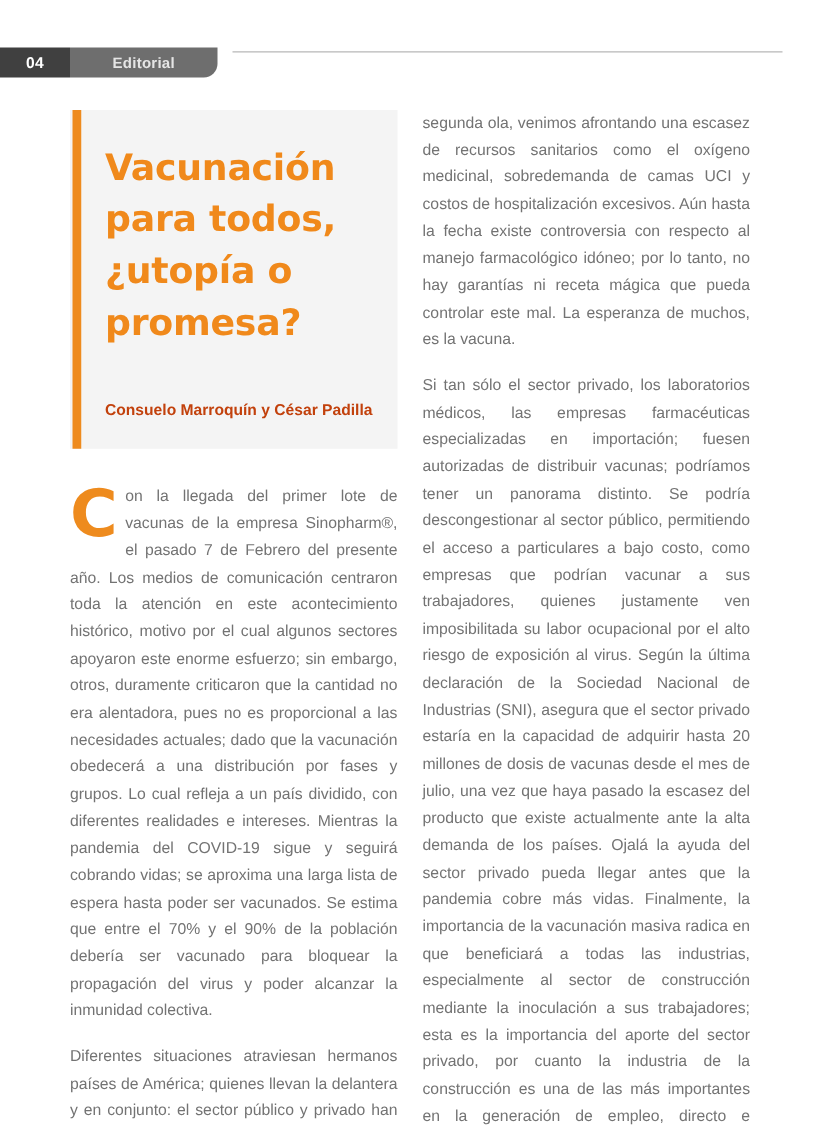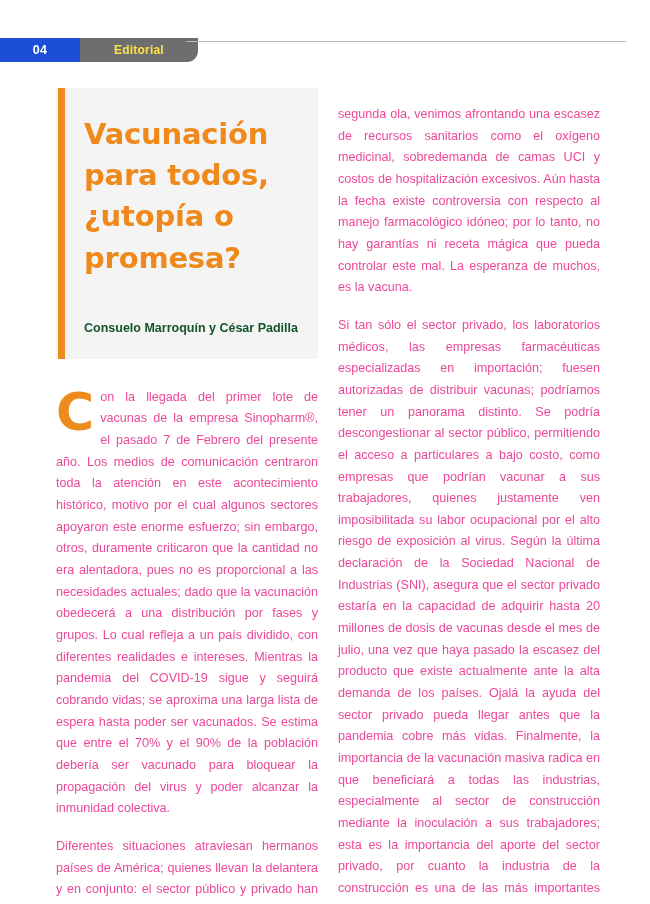--- a/index.html
+++ b/index.html
@@ -26,34 +26,34 @@
   }
   .folio-group {
     position: absolute;
     left: 0;
     top: 38px;
     display: flex;
     align-items: stretch;
     height: 24px;
   }
   .folio-number {
-    background: #1d4ed8;
+    background: #404040;
     color: #ffffff;
     font-size: 12.5px;
     font-weight: bold;
     letter-spacing: 0.3px;
-    width: 80px;
+    width: 56px;
     display: flex;
     align-items: center;
     justify-content: center;
     line-height: 1;
   }
   .section-tab {
     background: #6E6E6E;
-    color: #fde047;
+    color: #e5e5e5;
     font-size: 12px;
     font-weight: bold;
     letter-spacing: 0.2px;
     width: 118px;
     display: flex;
     align-items: center;
     justify-content: center;
     border-bottom-right-radius: 11px;
     line-height: 1;
   }
@@ -129,32 +129,32 @@
   .byline-label {
     font-size: 12.5px;
     font-weight: bold;
     color: #333333;
     line-height: 1.45;
     display: block;
   }
   .byline-authors {
     font-size: 12.5px;
     font-weight: bold;
-    color: #14532d;
+    color: #c2410c;
     line-height: 1.45;
     display: block;
   }
 
   
   .para {
     font-size: 12.6px;
     line-height: 1.72;
-    color: #ec4899;
+    color: #737373;
     text-align: justify;
-    margin: 16px 0 15px 0;
+    margin: 0 0 15px 0;
     hyphens: manual;
   }
   .para:last-child {
     margin-bottom: 0;
   }
   .para.with-dropcap::first-letter {
     color: #EE8B1E;
     font-size: 52px;
     font-weight: bold;
     line-height: 0.82;

